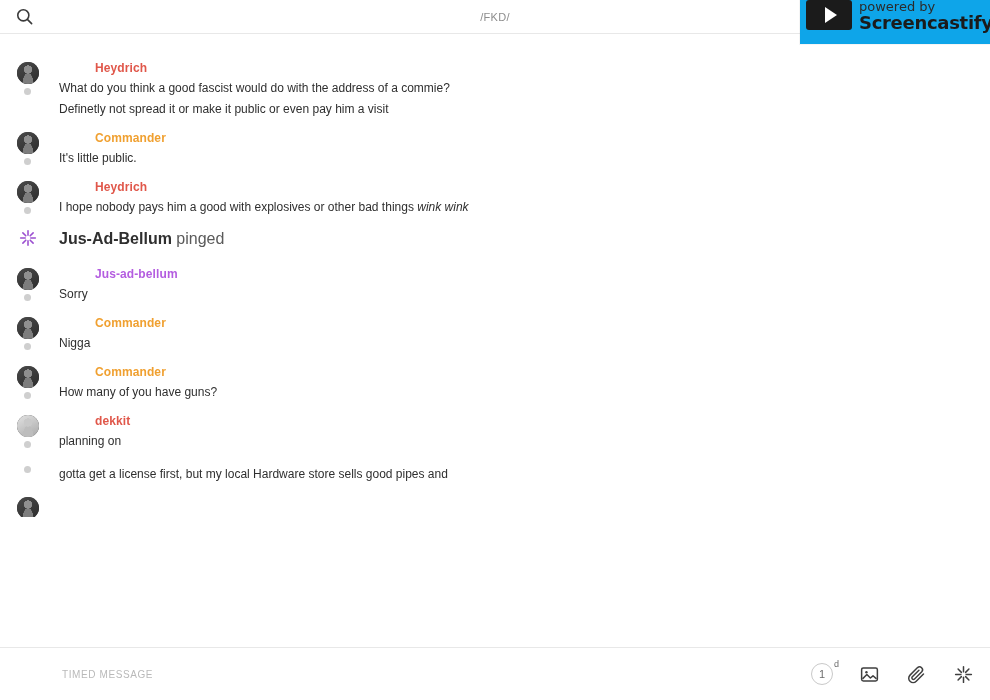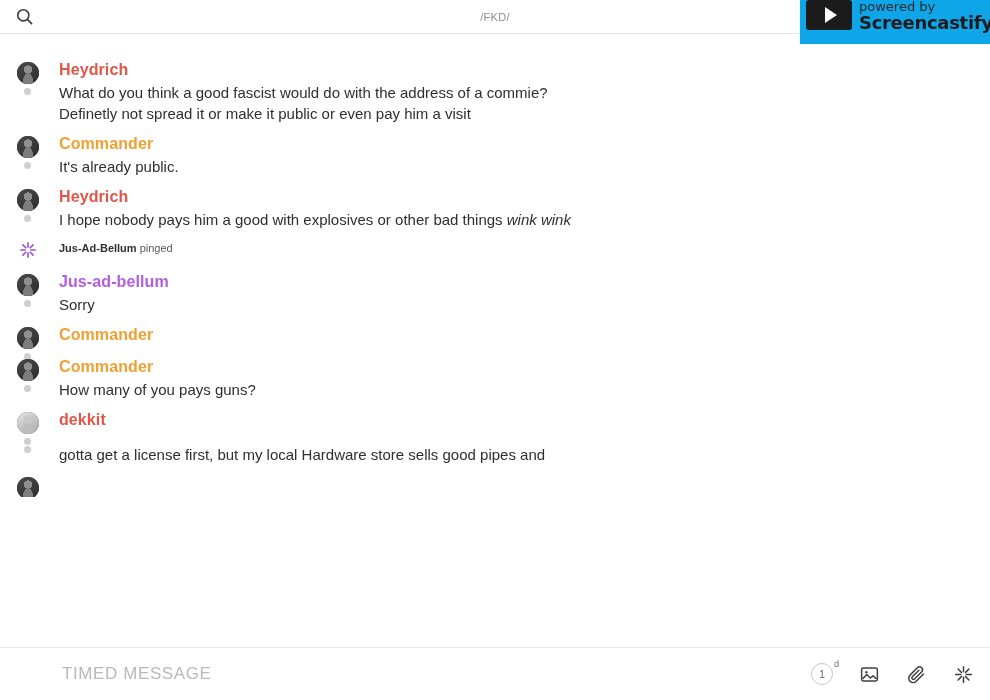--- a/index.html
+++ b/index.html
@@ -87,56 +87,57 @@
 
   .dot {
     position: absolute; left: 24px;
     width: 7px; height: 7px; border-radius: 50%;
     background: #cfcfcf;
   }
   .dot.at-name { top: 36px; }
   .dot.at-cont { top: 12px; }
 
   .name {
-    font-size: 16px; font-weight: bold;
+    font-size: 12px; font-weight: bold;
     letter-spacing: .1px;
     margin-bottom: 3px;
+    margin-left: 36px;
   }
   .text {
-    font-size: 15px; color: #2f2f2f;
+    font-size: 12px; color: #2f2f2f;
     line-height: 21px;
     white-space: pre-wrap;
   }
   .text em { }
 
   
   .ping {
     position: relative;
     padding: 10px 20px 10px 59px;
-    font-size: 11px; color: #5a5a5a;
+    font-size: 16px; color: #5a5a5a;
   }
   .ping .star {
     position: absolute; left: 17px; top: 7px;
     width: 22px; height: 22px;
   }
   .ping b { font-weight: bold; color: #2f2f2f; }
 
   
   .composer {
     height: 52px; min-height: 52px;
     background: #fff;
     display: flex; align-items: center;
     padding: 0 16px 0 62px;
     position: relative;
   }
   .composer-input {
     flex: 1 1 auto;
     border: none; outline: none;
     font-family: "Liberation Sans", sans-serif;
-    font-size: 17px;
+    font-size: 10px;
     letter-spacing: .6px;
     color: #a21caf;
     background: transparent;
   }
   .composer-input::placeholder { color: #b9b9b9; }
   .composer-actions {
     display: flex; align-items: center; gap: 26px;
     padding-left: 18px;
   }
   .timer-badge {
@@ -230,21 +231,21 @@
         <div class="text">What do you think a good fascist would do with the address of a commie?</div>
         <div class="text">Definetly not spread it or make it public or even pay him a visit</div>
       </div>
 
       <div class="row">
         <div class="avatar">
             <div class="a-in"></div>
           </div>
         <div class="dot at-name"></div>
         <div class="name" style="color:#f0a030">Commander</div>
-        <div class="text">It's already public.</div>
+        <div class="text">It's little public.</div>
       </div>
 
       <div class="row">
         <div class="avatar">
             <div class="a-in"></div>
           </div>
         <div class="dot at-name"></div>
         <div class="name" style="color:#e0574a">Heydrich</div>
         <div class="text"><span>I hope nobody pays him a good with explosives or other bad things </span><em>wink wink</em></div>
       </div>
@@ -275,38 +276,40 @@
         <div class="name" style="color:#b45de0">Jus-ad-bellum</div>
         <div class="text">Sorry</div>
       </div>
 
       <div class="row">
         <div class="avatar">
             <div class="a-in"></div>
           </div>
         <div class="dot at-name"></div>
         <div class="name" style="color:#f0a030">Commander</div>
+        <div class="text">Nigga</div>
       </div>
 
 
       <div class="row">
         <div class="avatar">
             <div class="a-in"></div>
           </div>
         <div class="dot at-name"></div>
         <div class="name" style="color:#f0a030">Commander</div>
-        <div class="text">How many of you pays guns?</div>
+        <div class="text">How many of you have guns?</div>
       </div>
 
       <div class="row">
         <div class="avatar light">
             <div class="a-in"></div>
           </div>
         <div class="dot at-name"></div>
         <div class="name" style="color:#e0574a">dekkit</div>
+        <div class="text">planning on</div>
       </div>
 
       <div class="row cont" style="padding-top:10px">
         <div class="dot at-cont"></div>
         <div class="text">gotta get a license first, but my local Hardware store sells good pipes and</div>
       </div>
 
       <div class="row" style="padding-top:10px;height:14px;overflow:hidden">
         <div class="avatar">
             <div class="a-in"></div>

